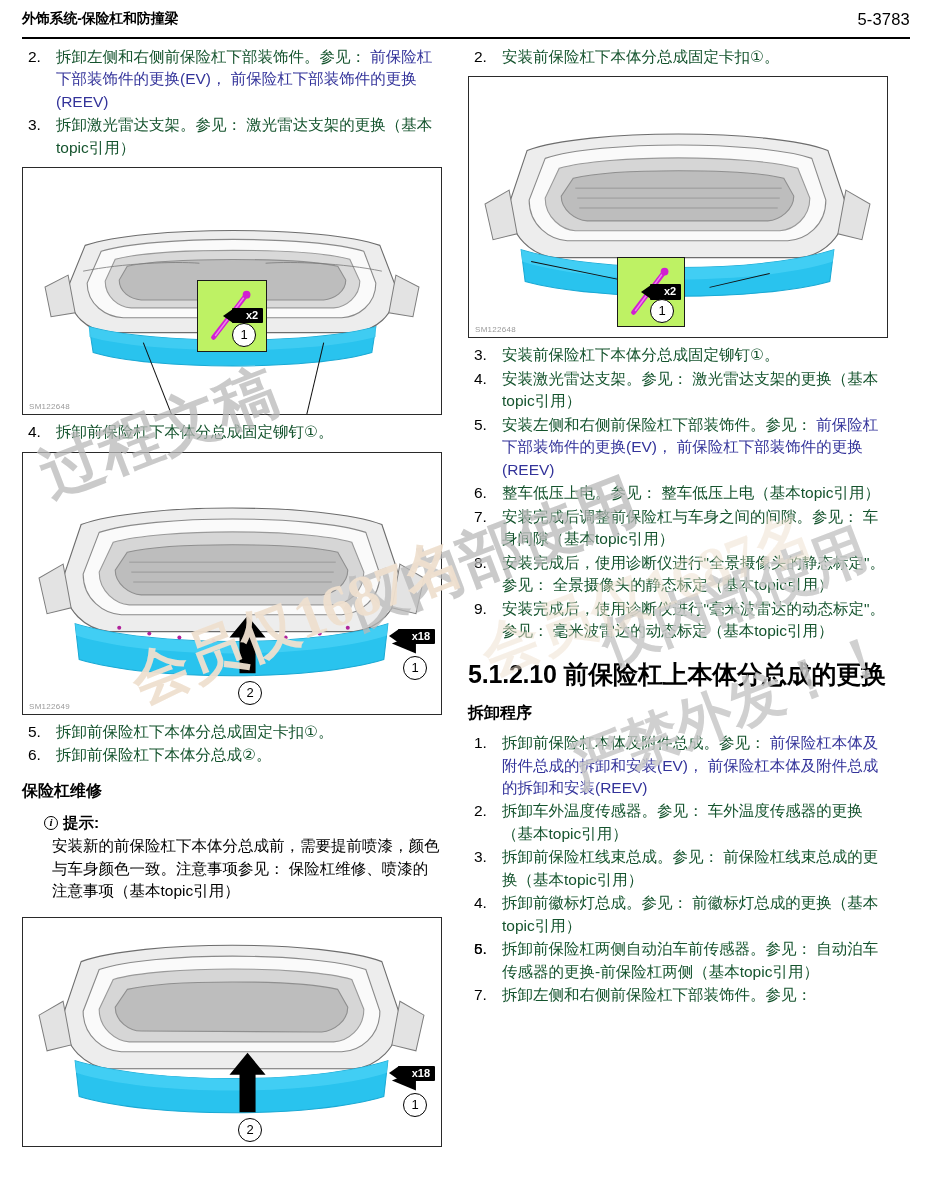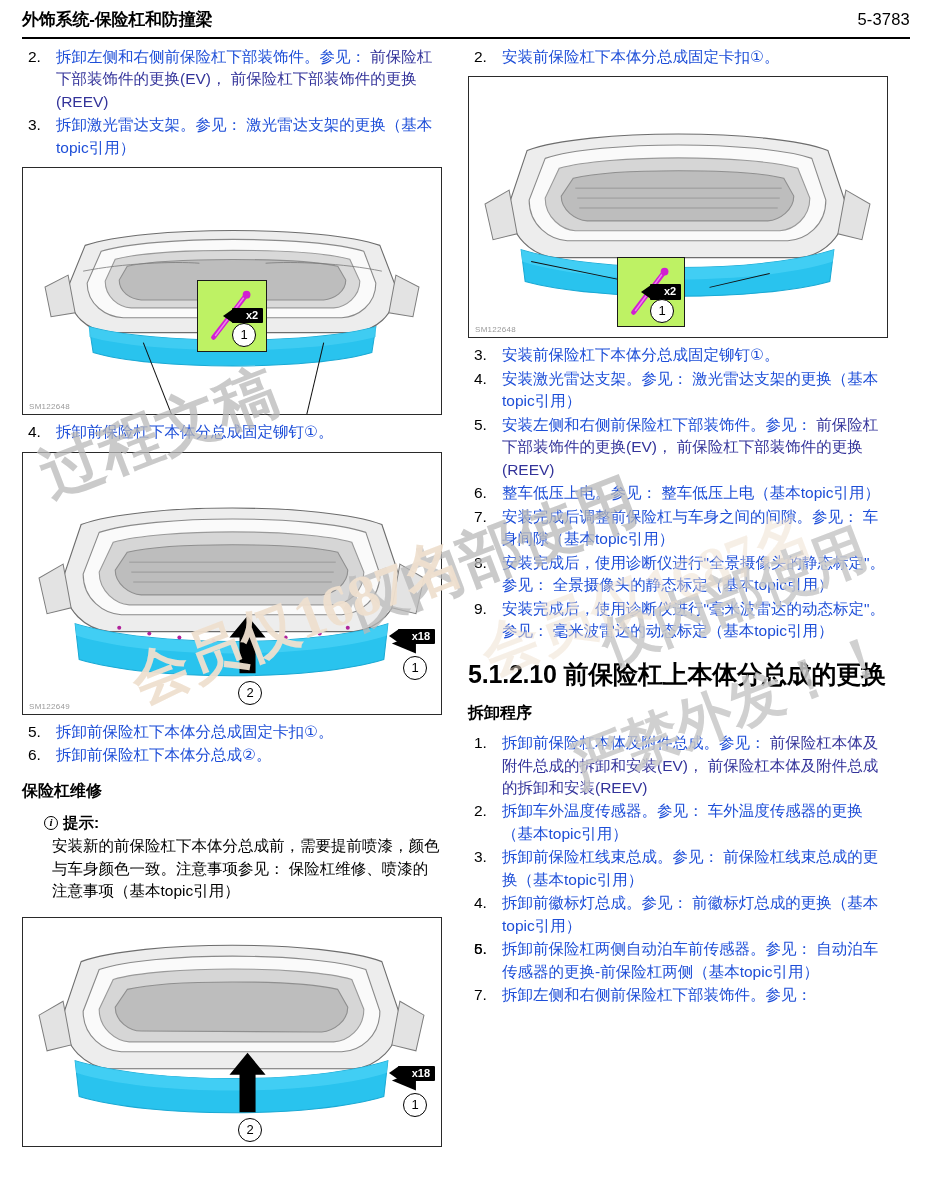--- a/index.html
+++ b/index.html
@@ -18,21 +18,21 @@
   
   .page-header {
     position: absolute;
     top: 10px; left: 22px; right: 22px;
     height: 30px;
     display: flex;
     align-items: flex-start;
     justify-content: space-between;
   }
   .hdr-title {
-    font-size: 17px;
+    font-size: 14px;
     font-weight: 700;
     letter-spacing: -0.2px;
     line-height: 1.2;
   }
   .hdr-page {
     font-size: 16.5px;
     font-weight: 400;
     letter-spacing: 0.2px;
   }
   .header-rule {
@@ -64,21 +64,21 @@
     margin-bottom: 1px;
   }
   ol.steps > li .num {
     position: absolute;
     left: 6px; top: 0;
     width: 22px;
     text-align: left;
     font-size: 15.5px;
   }
   .lnk { color: #33339a; }
-  .txt { color: #1d4ed8; }
+  .txt { color: #14532d; }
 
   
   .sub-head {
     font-size: 16px;
     font-weight: 700;
     margin: 14px 0 8px 0;
   }
   .section-head {
     font-size: 25px;
     font-weight: 700;

